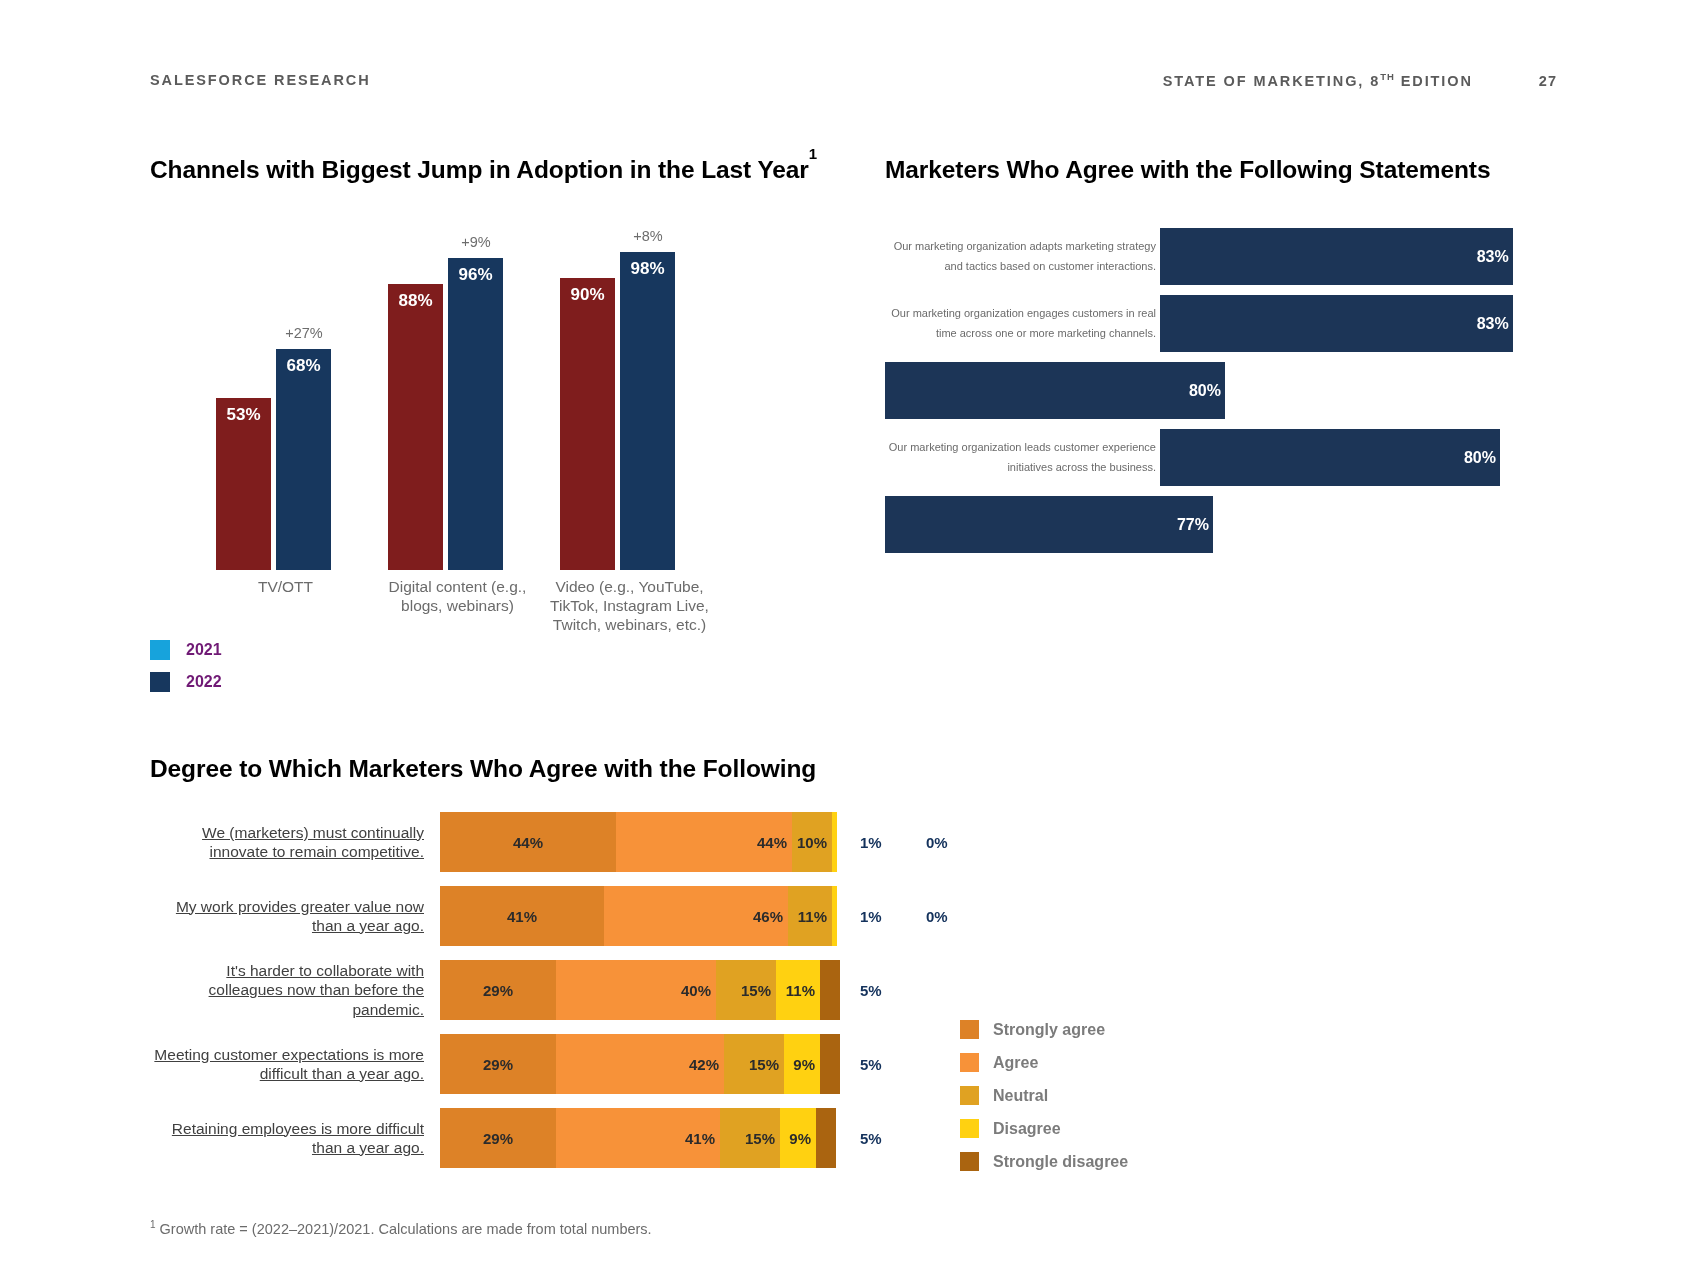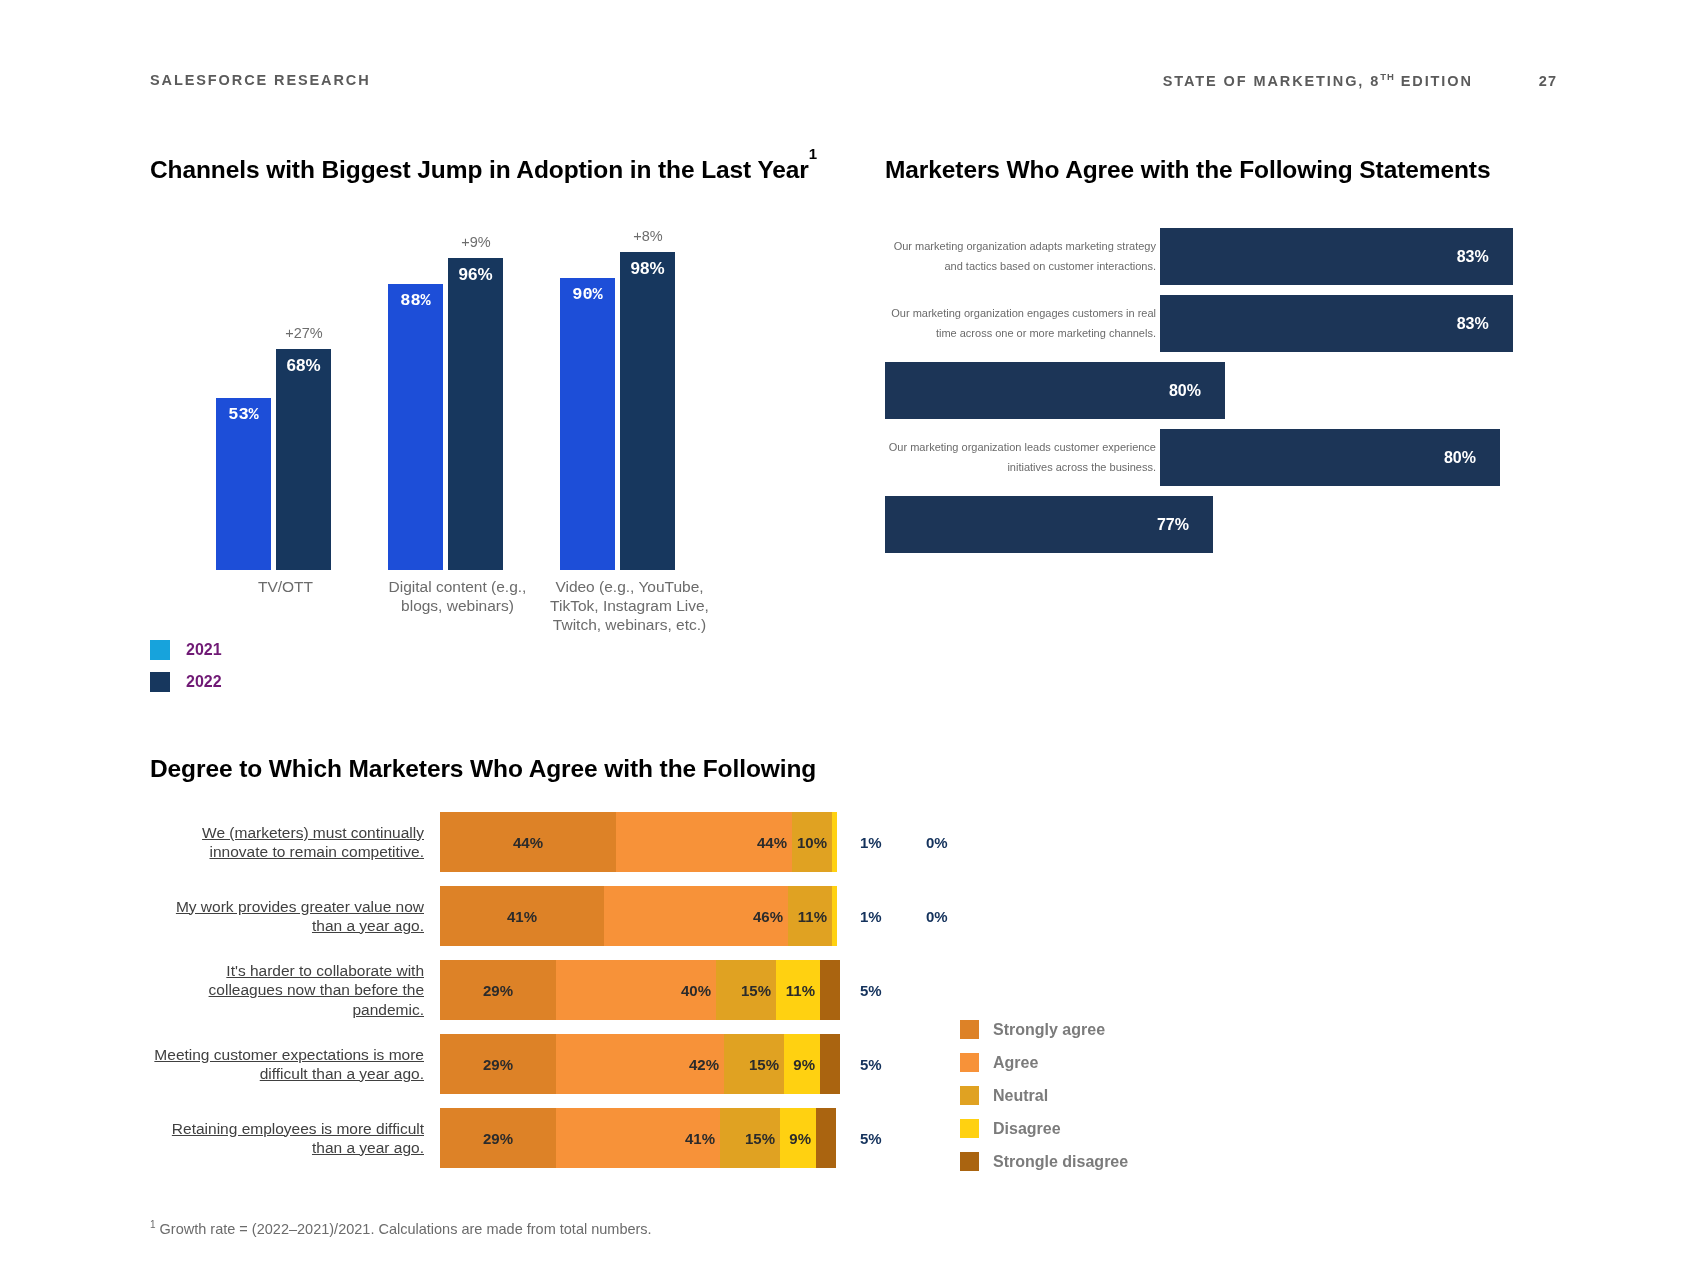--- a/index.html
+++ b/index.html
@@ -94,21 +94,21 @@
     position: absolute;
     bottom: 0;
     width: 55px;
     color: #ffffff;
     font-size: 17px;
     font-weight: bold;
     text-align: center;
     box-sizing: border-box;
     padding-top: 7px;
   }
-  .col-bar.y2021 { left: 6px;  background: #1d4ed8; font-family: Liberation Mono, monospace; }
+  .col-bar.y2021 { left: 6px;  background: #7f1d1d; }
   .col-bar.y2022 { left: 66px; background: #17375E; }
   .col-growth {
     position: absolute;
     left: 52px;
     width: 84px;
     text-align: center;
     font-size: 14.5px;
     color: #6d6d6d;
   }
   .col-cat {
@@ -175,21 +175,21 @@
   }
   .hb-bar {
     height: 100%;
     background: #1c3557;
     display: flex;
     align-items: center;
     justify-content: flex-end;
     color: #ffffff;
     font-size: 16px;
     font-weight: bold;
-    padding-right: 24px;
+    padding-right: 4px;
     box-sizing: border-box;
   }
 
   
   #chart-degree {
     position: absolute;
     left: 150px;
     top: 812px;
     width: 960px;
   }

